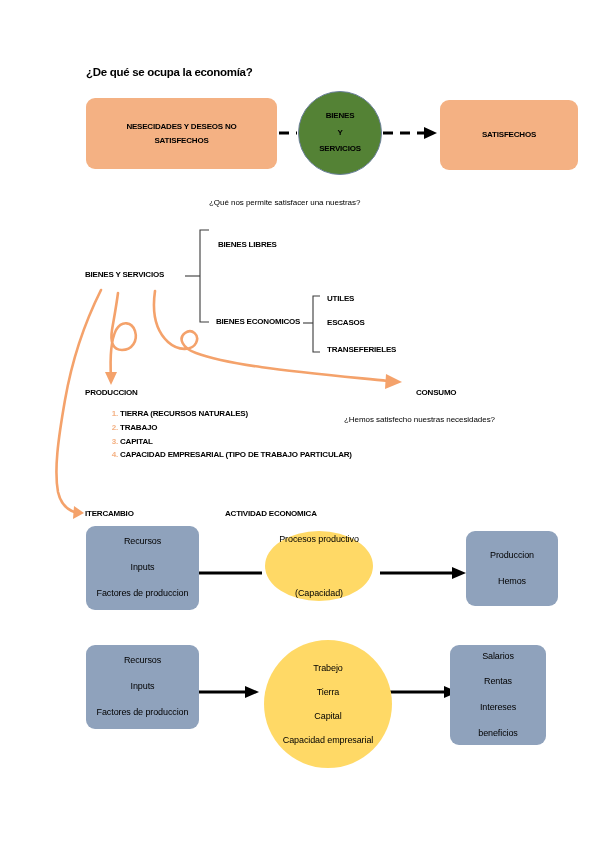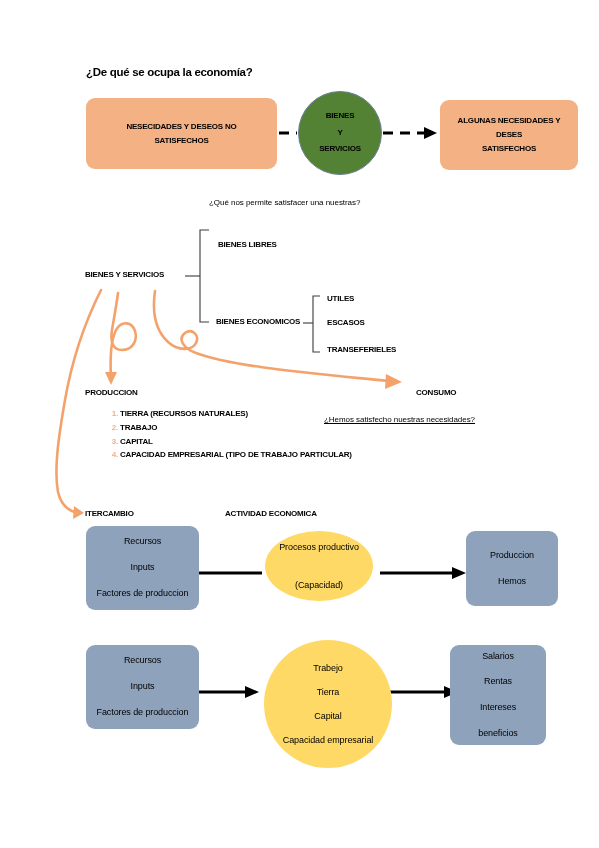--- a/index.html
+++ b/index.html
@@ -83,21 +83,21 @@
     border-radius: 50%;
     display: flex;
     flex-direction: column;
     align-items: center;
     justify-content: center;
     text-align: center;
     font-size: 9px;
     letter-spacing: -0.1px;
   }
   #yellow-ellipse { left: 265px; top: 531px; width: 108px; height: 70px; }
-  #yellow-ellipse .line { margin: 14px 0; text-align: center; }
+  #yellow-ellipse .line { margin: 22px 0; text-align: center; }
   #yellow-circle { left: 264px; top: 640px; width: 128px; height: 128px; }
   #yellow-circle .line { margin: 7px 0; }
 
   
   .lbl {
     font-size: 8px;
     font-weight: bold;
     letter-spacing: -0.2px;
     white-space: nowrap;
   }
@@ -110,21 +110,21 @@
 
   #q-satisfacer { left: 209px; top: 198px; }
   #bienes-servicios { left: 85px; top: 270px; }
   #bienes-libres { left: 218px; top: 240px; }
   #bienes-economicos { left: 216px; top: 317px; }
   #utiles { left: 327px; top: 294px; }
   #escasos { left: 327px; top: 318px; }
   #transferibles { left: 327px; top: 345px; }
   #produccion-lbl { left: 85px; top: 388px; }
   #consumo-lbl { left: 416px; top: 388px; }
-  #q-hemos { left: 324px; top: 415px; text-decoration: underline; }
+  #q-hemos { left: 344px; top: 415px; }
   #itercambio-lbl { left: 85px; top: 509px; }
   #actividad-lbl { left: 225px; top: 509px; }
 
   
   #factor-list {
     left: 98px; top: 410px;
     margin: 0;
     padding: 0 0 0 22px;
     font-size: 8px;
     font-weight: bold;
@@ -183,21 +183,20 @@
   <div class="line">SATISFECHOS</div>
 </div>
 
 <div class="abs" id="green-circle">
   <div>BIENES</div>
   <div>Y</div>
   <div>SERVICIOS</div>
 </div>
 
 <div class="abs rbox orange-box" id="top-right-box" style="left:440px; top:100px; width:138px; height:70px;">
-  <div class="line">ALGUNAS NECESIDADES Y DESES</div>
   <div class="line">SATISFECHOS</div>
 </div>
 
 <div class="abs lbl-q" id="q-satisfacer">¿Qué nos permite satisfacer una nuestras?</div>
 <div class="abs lbl" id="bienes-servicios">BIENES Y SERVICIOS</div>
 <div class="abs lbl" id="bienes-libres">BIENES LIBRES</div>
 <div class="abs lbl" id="bienes-economicos">BIENES ECONOMICOS</div>
 <div class="abs lbl" id="utiles">UTILES</div>
 <div class="abs lbl" id="escasos">ESCASOS</div>
 <div class="abs lbl" id="transferibles">TRANSEFERIELES</div>

